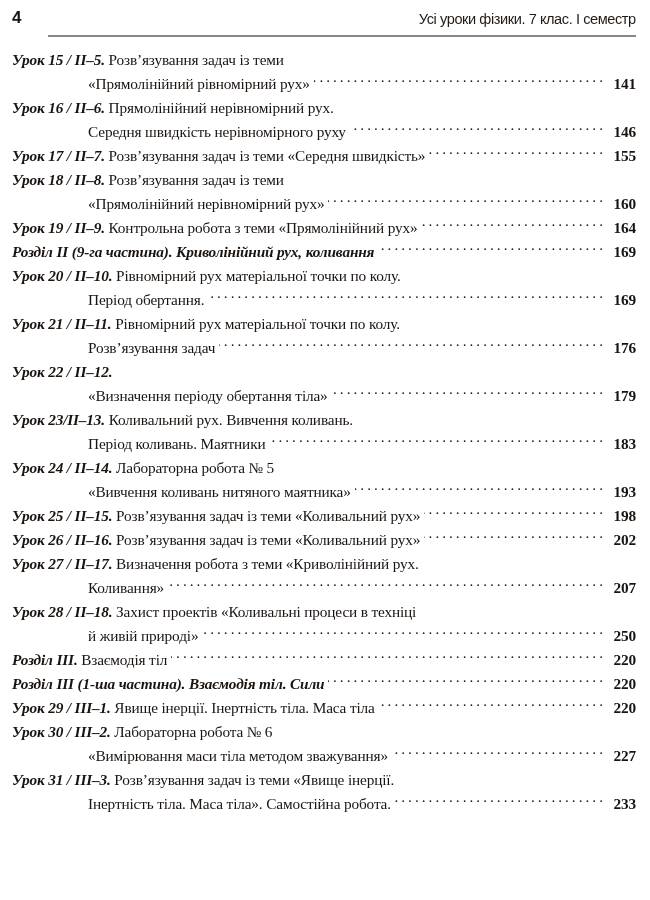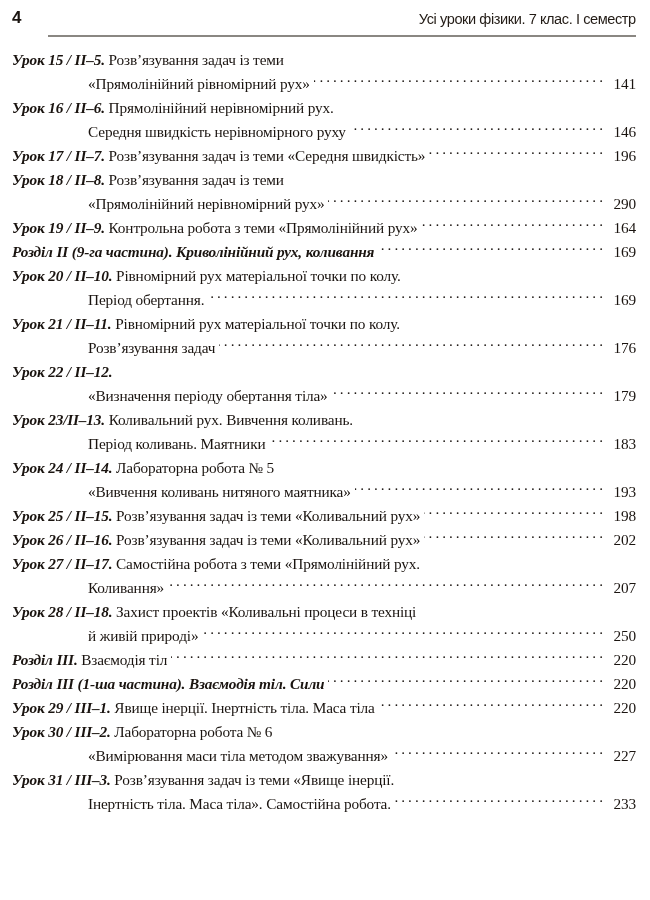--- a/index.html
+++ b/index.html
@@ -113,21 +113,21 @@
     letter-spacing: 3.0px;
     color: #1a1410;
     white-space: nowrap;
     position: absolute;
     right: 0;
     bottom: 0;
   }
 
   .pg {
     flex: 0 0 auto;
-    font-weight: normal;
+    font-weight: bold;
     font-size: 15.3px;
     text-align: right;
     min-width: 27px;
     white-space: pre;
   }
 
   
   .nodots { flex: 1 1 auto; }
 </style>
 </head>
@@ -162,33 +162,33 @@
         <span class="t">Середня швидкість нерівномірного руху</span>
         <span class="leader"></span>
         <span class="pg">146</span>
       </div>
     </div>
     <div class="entry">
       <div class="ln">
         <span class="bi">Урок 17 / II–7.</span>
         <span class="t"> Розв’язування задач із теми «Середня швидкість»</span>
         <span class="leader"></span>
-        <span class="pg">196</span>
+        <span class="pg">155</span>
       </div>
     </div>
     <div class="entry">
       <div class="ln">
         <span class="bi">Урок 18 / II–8.</span>
         <span class="t"> Розв’язування задач із теми</span>
         <span class="nodots"></span>
       </div>
       <div class="ln indent">
         <span class="t">«Прямолінійний нерівномірний рух»</span>
         <span class="leader"></span>
-        <span class="pg">290</span>
+        <span class="pg">160</span>
       </div>
     </div>
     <div class="entry">
       <div class="ln">
         <span class="bi">Урок 19 / II–9.</span>
         <span class="t"> Контрольна робота з теми «Прямолінійний рух»</span>
         <span class="leader"></span>
         <span class="pg">164</span>
       </div>
     </div>
@@ -270,21 +270,21 @@
       <div class="ln">
         <span class="bi">Урок 26 / II–16.</span>
         <span class="t"> Розв’язування задач із теми «Коливальний рух»</span>
         <span class="leader"></span>
         <span class="pg">202</span>
       </div>
     </div>
     <div class="entry">
       <div class="ln">
         <span class="bi">Урок 27 / II–17.</span>
-        <span class="t"> Самостійна робота з теми «Прямолінійний рух.</span>
+        <span class="t"> Визначення робота з теми «Криволінійний рух.</span>
         <span class="nodots"></span>
       </div>
       <div class="ln indent">
         <span class="t">Коливання»</span>
         <span class="leader"></span>
         <span class="pg">207</span>
       </div>
     </div>
     <div class="entry">
       <div class="ln">

